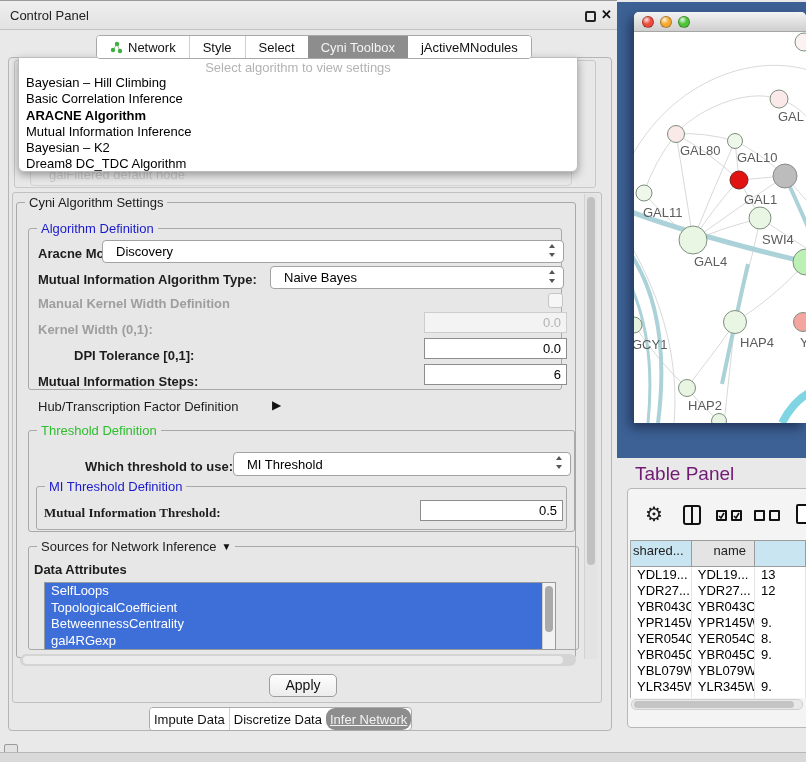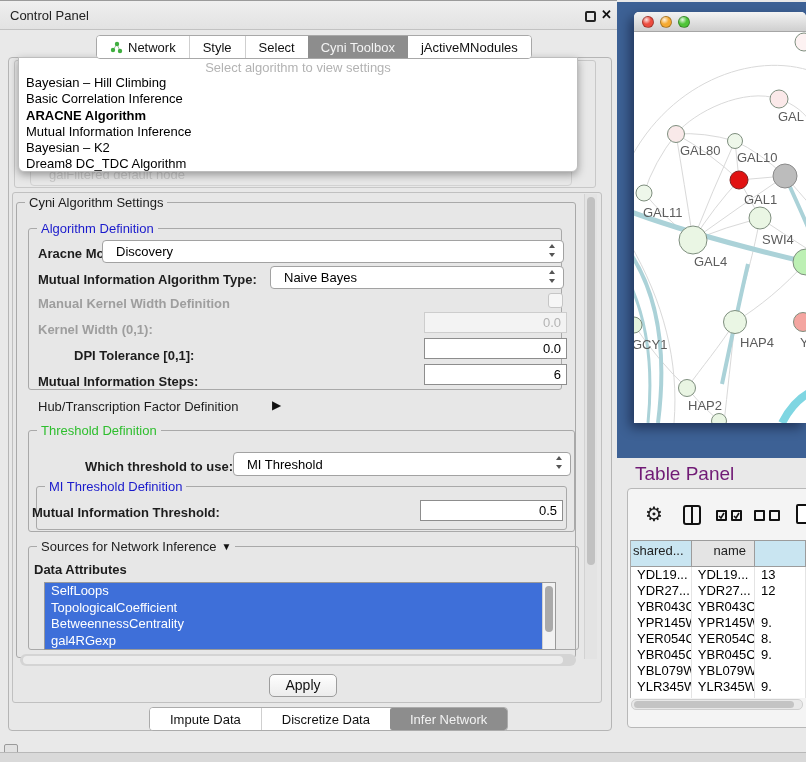--- a/index.html
+++ b/index.html
@@ -80,23 +80,23 @@
   .hscroll { position:absolute; background:#d4d4d4; border-radius:6px; }
   .hscroll .hthumb { position:absolute; left:3px; top:2px; height:8px; background:#ececec; border-radius:4px; }
 
   .apply-btn { position:absolute; left:269px; top:674px; width:68px; height:23px;
                background:linear-gradient(#fefefe,#ececec); border:1px solid #9d9d9d;
                border-radius:5px; font-size:14px; color:#111; text-align:center; line-height:21px;
                font-family:"Liberation Sans",sans-serif; z-index:6; }
 
   .bottom-tabbar { left:149px; top:707px; height:24px; display:flex; background:#fff;
                    border:1px solid #ababab; border-radius:4px; overflow:hidden; z-index:8; }
-  .btab { display:flex; align-items:center; padding:0 20px; font-size:13px; color:#111; background:#fff; white-space:nowrap; }
+  .btab { display:flex; align-items:center; padding:0 4px; font-size:13px; color:#111; background:#fff; white-space:nowrap; }
   .btab + .btab { border-left:1px solid #cfcfcf; }
-  .btab.selected { background:#8d8d8d; color:#f2f2f2; border-radius:2px; border-left:none; }
+  .btab.selected { background:#8d8d8d; color:#f2f2f2; border-radius:9px; border-left:none;text-decoration:underline; }
 
   
   .desktop { left:617px; top:2px; width:189px; height:456px; background:#3d6195; }
   .net-window { left:634px; top:12px; width:172px; height:411px; background:#fff;
                 border-radius:5px 5px 0 0; overflow:hidden;
                 box-shadow:-4px 5px 12px rgba(0,0,20,.45); }
   .net-titlebar { height:20px; background:linear-gradient(#f3f3f3,#cfcfcf);
                   border-bottom:1px solid #a6a6a6; position:relative; }
   .tl { position:absolute; top:4px; width:12px; height:12px; border-radius:50%;
         border:1px solid rgba(0,0,0,.3);
@@ -329,21 +329,21 @@
       <svg width="8" height="13">
           <path d="M4 0 L7 4 H1 Z" fill="#555"></path>
           <path d="M4 13 L7 9 H1 Z" fill="#555"></path>
         </svg>
     </span>
   </div>
 
   <div class="fieldset" style="left:36px; top:486px; width:531px; height:44px; z-index:7;">
     <span class="legend blue">MI Threshold Definition</span>
   </div>
-  <span class="flabel" style="left:32px; top:505px; z-index:8;">Mutual Information Threshold:</span>
+  <span class="flabel" style="left:44px; top:505px; z-index:8;font-family:Liberation Serif, serif;">Mutual Information Threshold:</span>
   <input class="field" style="left: 420px; top: 500px; width: 143px; height: 21px; z-index: 8;" readonly="" value="0.5">
 
   <div class="fieldset" style="left:28px; top:546px; width:551px; height:104px; z-index:6;">
     <span class="legend black" style="display:flex; align-items:center; gap:5px;">
       <span>Sources for Network Inference</span>
       <span style="font-size:10px; color:#111;">▼</span>
     </span>
   </div>
   <span class="flabel" style="left:34px; top:562px; z-index:7;">Data Attributes</span>
 

